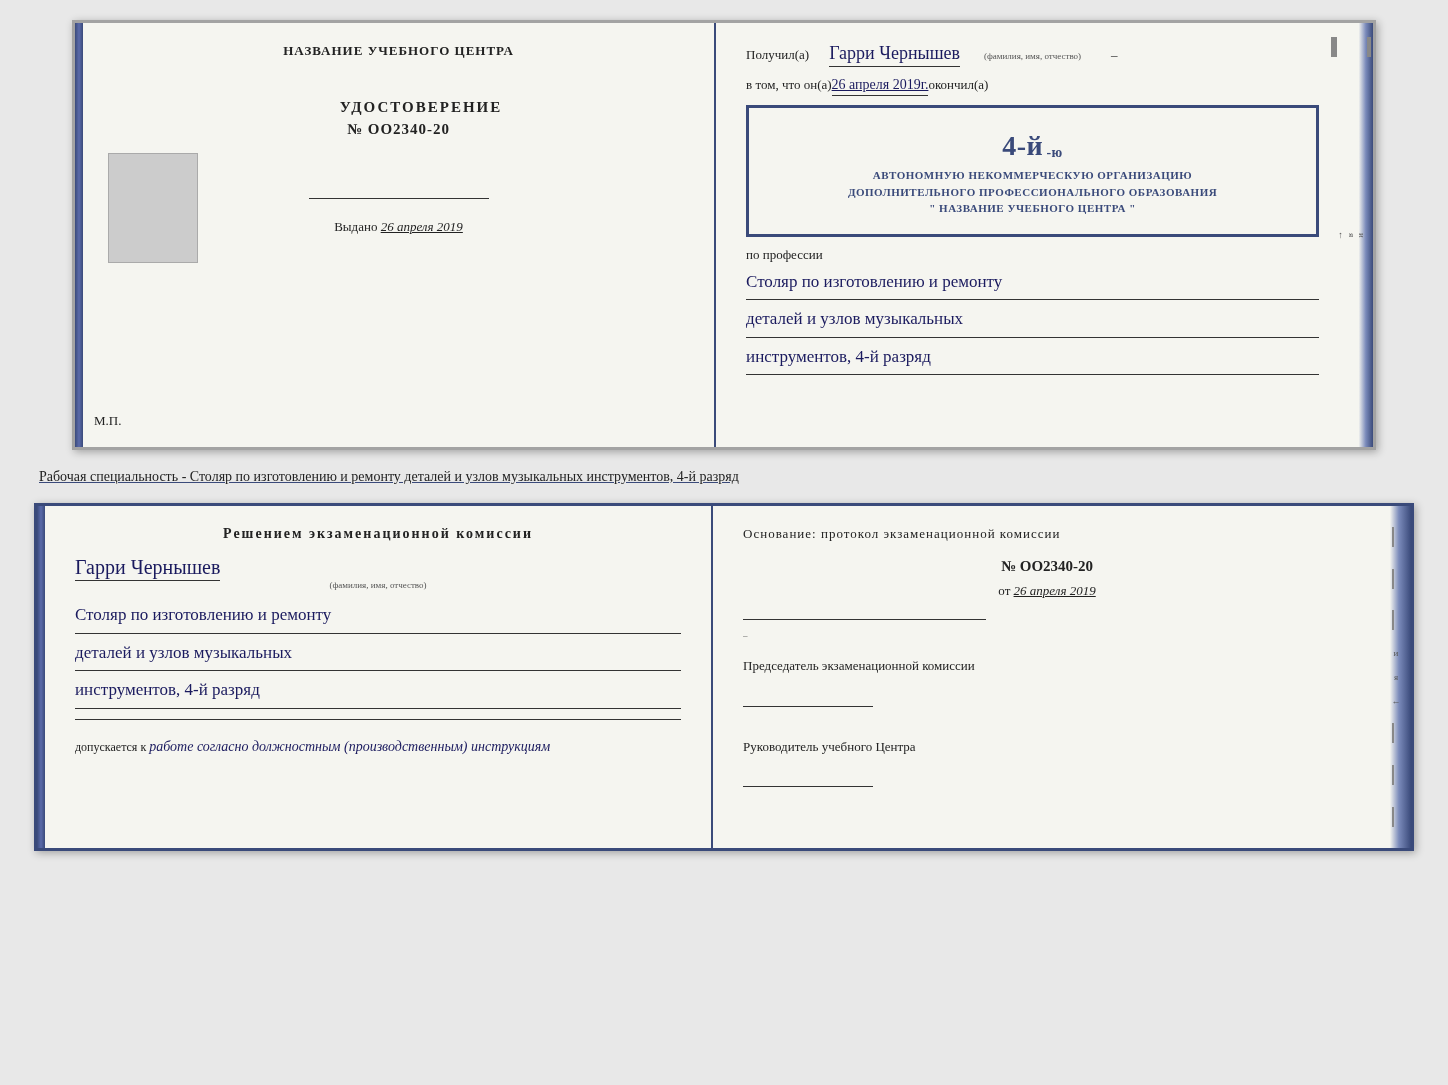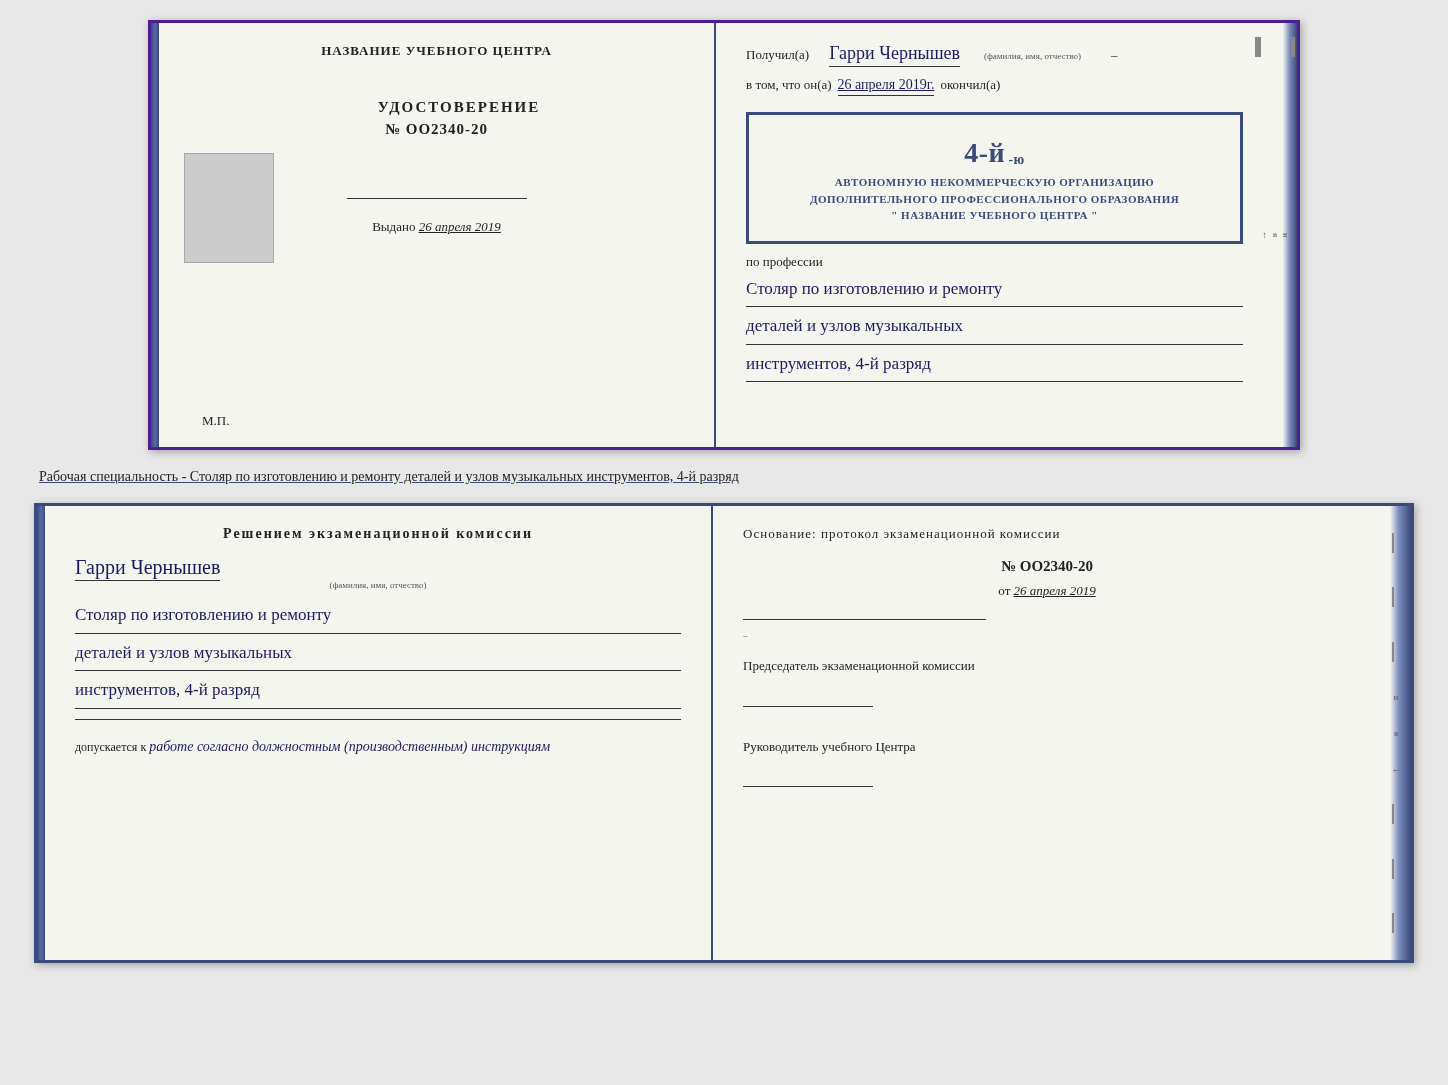--- a/index.html
+++ b/index.html
@@ -10,23 +10,23 @@
       min-height: 1085px;
       display: flex;
       flex-direction: column;
       align-items: center;
       padding: 20px;
       gap: 16px;
     }
 
     .document-spread {
       display: flex;
-      width: 1152px;
+      width: 1304px;
       height: 430px;
-      border: 3px solid #4c1d95;
+      border: 3px solid #a3a3a3;
       background: #f5f5f0;
       position: relative;
       box-shadow: 2px 2px 8px rgba(0,0,0,0.3);
     }
 
     .doc-spine {
       width: 8px;
       background: linear-gradient(to right, #3a4a7a, #5a6aaa, #3a4a7a);
       flex-shrink: 0;
     }
@@ -139,21 +139,21 @@
     }
 
     .vydano-date {
       font-style: italic;
       text-decoration: underline;
     }
 
     .mp-label {
       position: absolute;
       bottom: 18px;
-      left: 43px;
+      left: 11px;
       font-size: 13px;
       color: #222;
     }
 
     
     .poluchil-row {
       font-size: 13px;
       color: #222;
       margin-bottom: 4px;
       display: flex;
@@ -175,24 +175,23 @@
       color: #555;
       display: block;
       text-align: center;
       margin-top: 1px;
     }
 
     .vtom-row {
       font-size: 13px;
       color: #222;
       margin-top: 10px;
-      margin-bottom: 16px;
+      margin-bottom: 9px;
       display: flex;
       align-items: baseline;
-      gap: 6px;
     }
 
     .stamp-box {
       border: 3px solid #3a4a7a;
       padding: 17px 14px;
       margin: 8px 0;
       color: #3a4a7a;
       font-weight: bold;
       font-size: 11px;
       text-align: center;
@@ -235,21 +234,21 @@
       line-height: 1.5;
       text-decoration: underline;
       text-decoration-color: #3a4a7a;
       padding: 0 5px;
     }
 
     
     .document-spread-bottom {
       display: flex;
       width: 1380px;
-      height: 460px;
+      height: 348px;
       border: 3px solid #3a4a7a;
       background: #f5f5f0;
       box-shadow: 2px 2px 8px rgba(0,0,0,0.3);
     }
 
     .doc-bottom-left {
       width: 50%;
       border-right: 2px solid #3a4a7a;
       padding: 20px 30px;
       position: relative;

